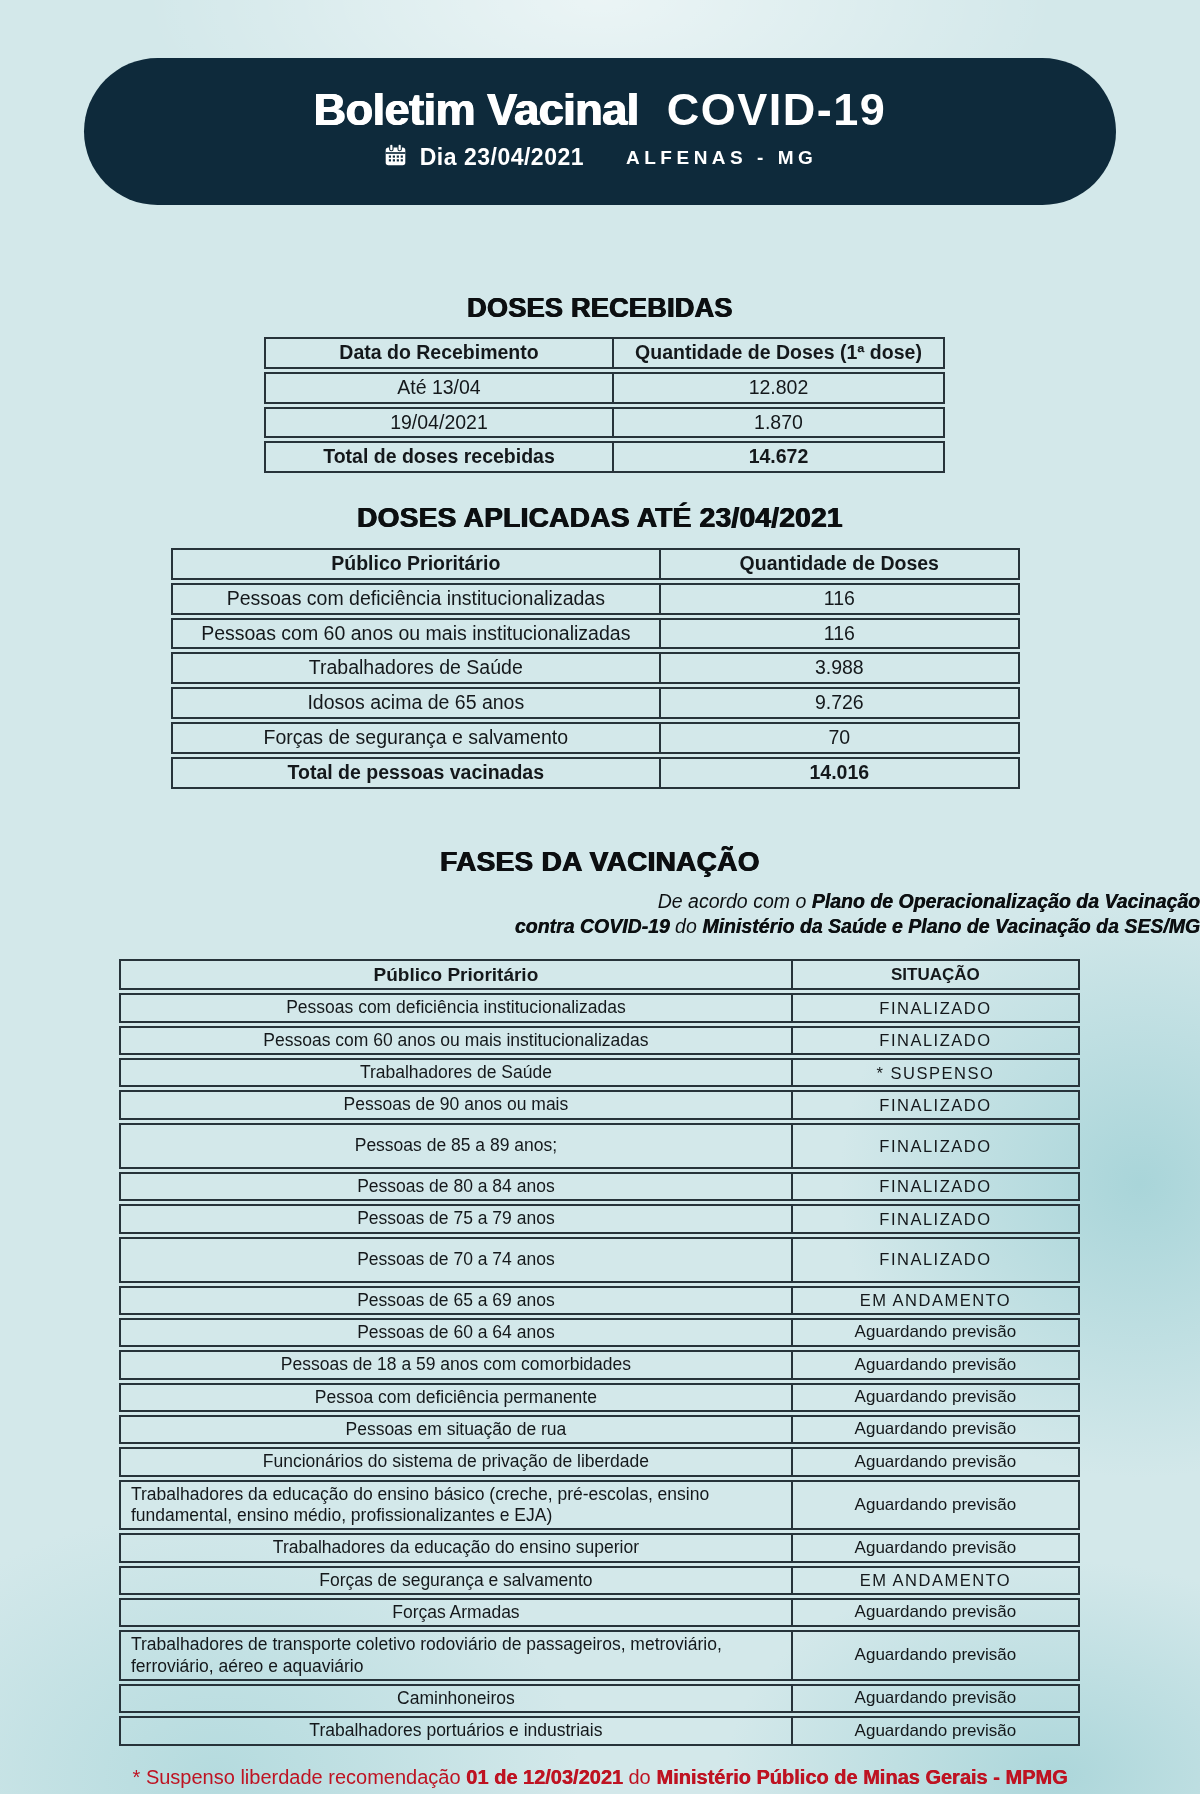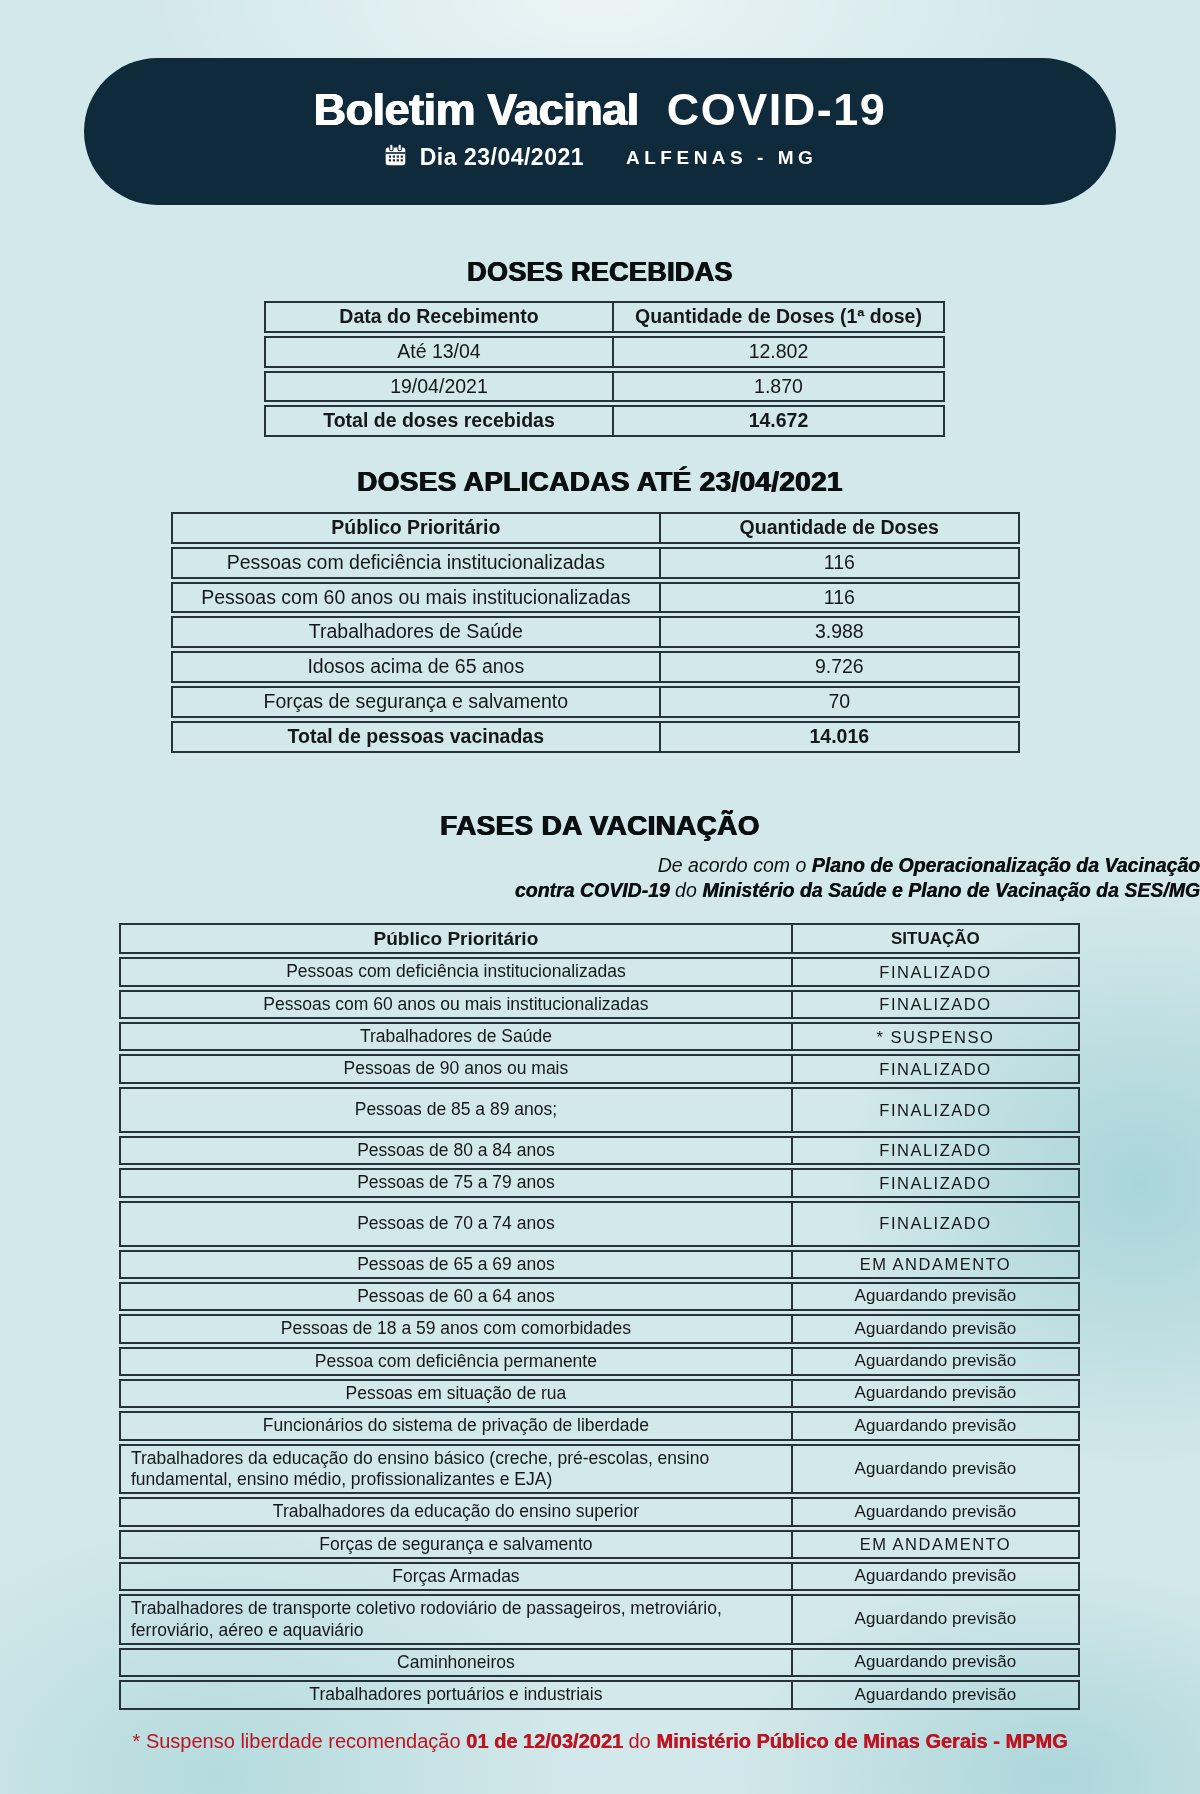--- a/index.html
+++ b/index.html
@@ -22,21 +22,21 @@
   .t-main{font-weight:700;letter-spacing:-.5px;text-shadow:.7px 0 0 currentColor,-.7px 0 0 currentColor;}
   .t-suffix{font-weight:700;letter-spacing:1.5px;margin-left:28px;}
   .hero-sub{margin-top:11px;display:flex;justify-content:center;align-items:center;gap:12px;}
   .hero-date{font-size:23px;font-weight:700;letter-spacing:.5px;}
   .hero-city{font-size:19px;font-weight:700;letter-spacing:4.5px;margin-left:30px;}
   
   .sec-title{
     text-align:center;font-size:27px;font-weight:700;letter-spacing:.3px;color:#0c0f11;
     text-shadow:.6px 0 0 currentColor,-.6px 0 0 currentColor;margin:0;
   }
-  #title-recebidas{padding-top:52px;}
+  #title-recebidas{padding-top:88px;}
   #title-aplicadas{padding-top:26px;font-size:28px;}
   #title-fases{padding-top:54px;font-size:28px;}
   
   .tbl{box-sizing:border-box;padding-left:12px;}
   .tbl .row{
     box-sizing:border-box;display:flex;align-items:stretch;
     border:2px solid #27333a;margin-bottom:3px;
   }
   .tbl .row>div{box-sizing:border-box;display:flex;align-items:center;justify-content:center;padding:2px 10px;line-height:1.22;}
   .tbl .c1{border-right:2px solid #27333a;}

